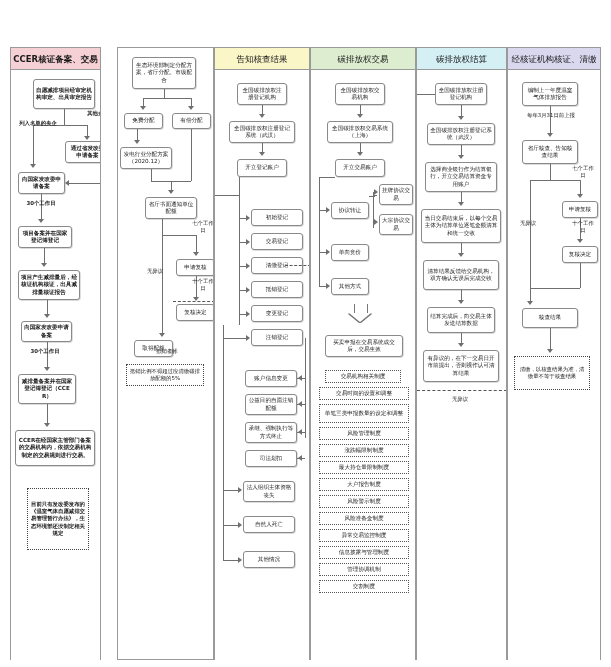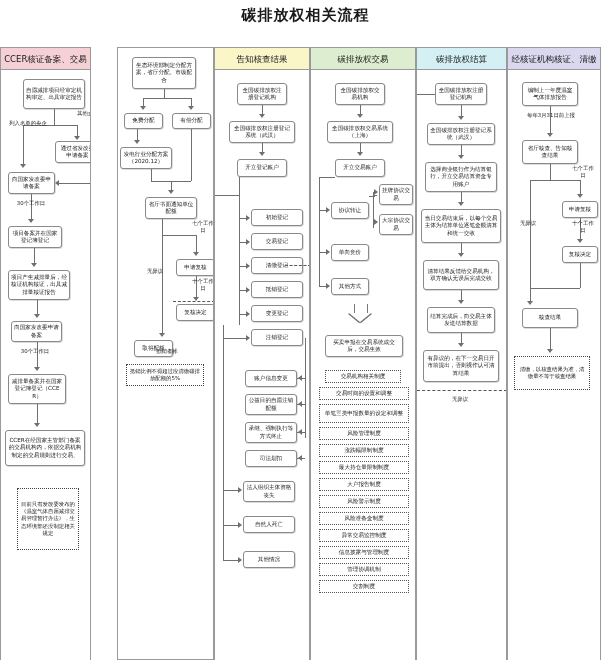--- a/index.html
+++ b/index.html
@@ -18,21 +18,21 @@
 
   
   .col{position:absolute;top:47px;height:613px;box-sizing:border-box;
        border:1px solid #9a9a9a;}
   .col-head{height:22px;line-height:22px;text-align:center;font-size:8.5px;
             border-bottom:1px solid #9a9a9a;box-sizing:border-box;
             white-space:nowrap;}
   .col-body{position:relative;height:590px;background:#fff;overflow:hidden;}
 
   
-  #col0{left:0;width:91px;}
+  #col0{left:10px;width:91px;font-weight:bold;}
   #col1{left:117px;width:97px;}
   #col2{left:214px;width:96px;}
   #col3{left:310px;width:106px;}
   #col4{left:416px;width:91px;}
   #col5{left:507px;width:94px;}
 
   
   .box{
     position:absolute;box-sizing:border-box;
     border:1px solid #8a8a8a;border-radius:3px;background:#fff;
@@ -72,21 +72,20 @@
   .bigarrow .head{position:absolute;left:0;top:9px;width:0;height:0;
      border-left:11px solid transparent;border-right:11px solid transparent;
      border-top:9px solid #fff;
      filter:drop-shadow(0 1px 0 #777) drop-shadow(-1px 0 0 #777) drop-shadow(1px 0 0 #777);}
 </style>
 </head>
 <body>
 
 <div id="page">
 
-  <div id="title">碳排放权相关流程</div>
 
   <div class="col" id="col0">
     <div class="col-head" style="background:#f5d0d4">CCER核证备案、交易</div>
     <div class="col-body">
 
       <div class="box" style="left:22px;top:9px;width:62px;height:30px;">自愿减排项目经审定机构审定、出具审定报告</div>
       <div class="v" style="left:53px;top:39px;height:16px;"></div>
       <div class="h" style="left:22px;top:55px;width:54px;"></div>
       <div class="v" style="left:22px;top:55px;height:40px;"></div>
       <div class="v" style="left:76px;top:55px;height:12px;"></div>

